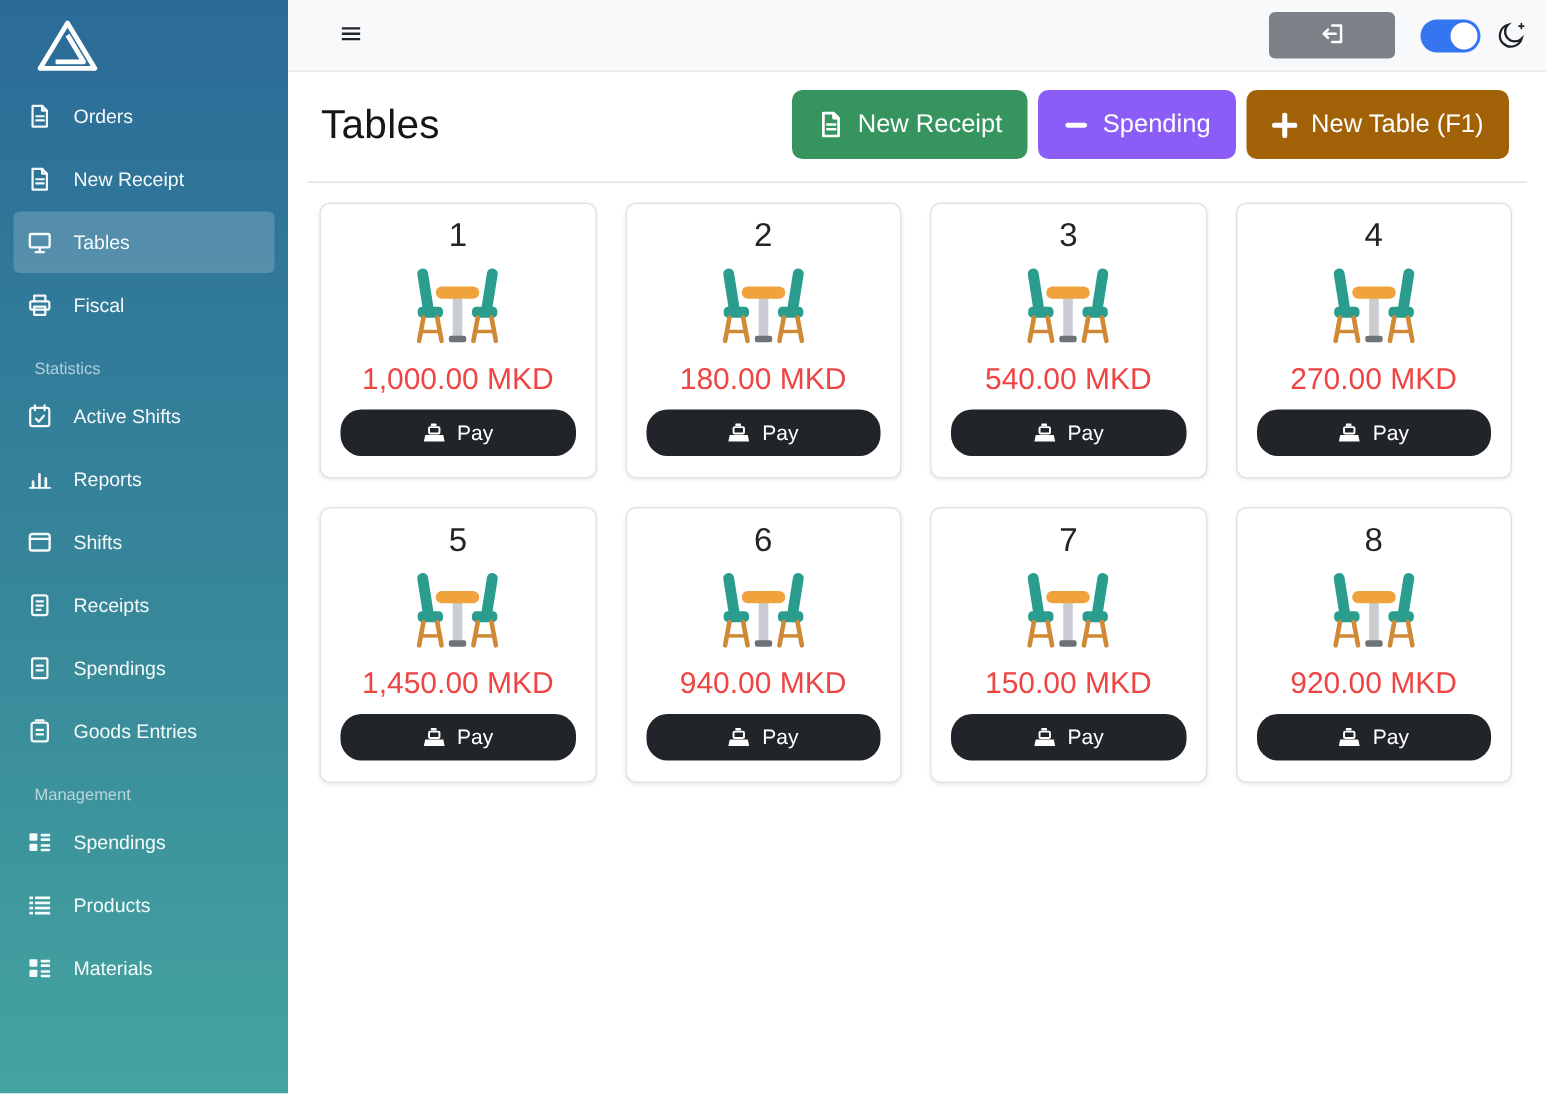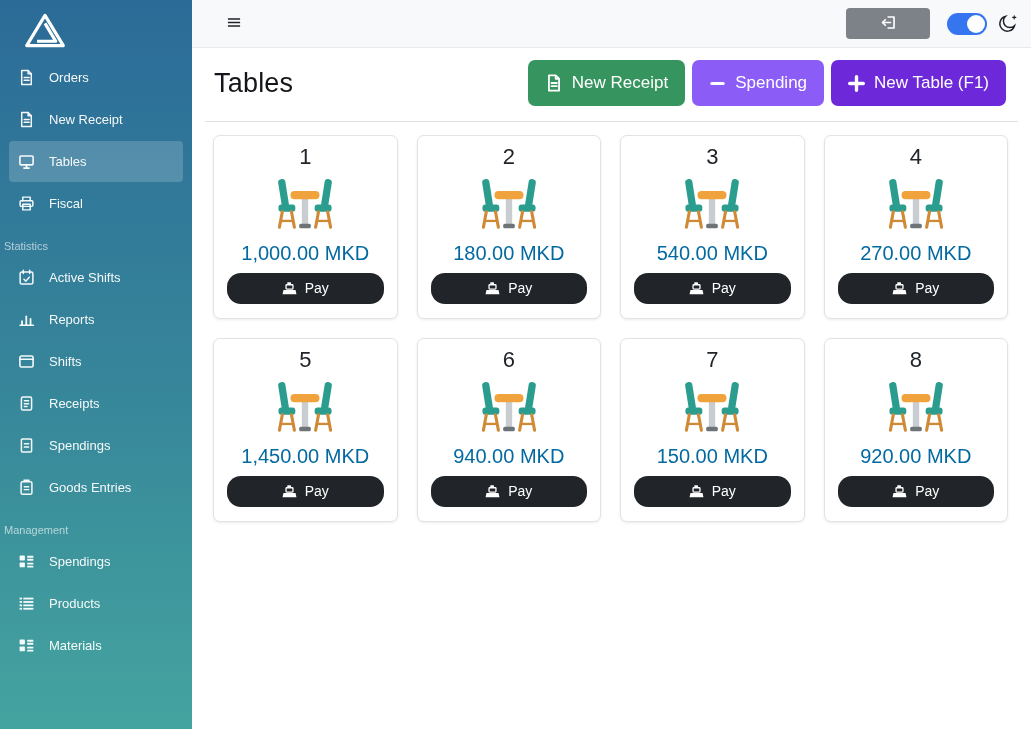--- a/index.html
+++ b/index.html
@@ -15,21 +15,21 @@
     color:#fff; overflow:hidden;
   }
   .logo-wrap { padding:13px 0 6px 24px; height:56px; cursor:pointer; }
   .nav-item {
     display:flex; align-items:center; gap:14px;
     margin:1px 9px; padding:12px 9px; border-radius:4px;
     font-size:13px; color:rgba(255,255,255,.95); cursor:pointer; white-space:nowrap;
   }
   .nav-item.active { background:rgba(255,255,255,.18); }
   .nav-icon { width:17px; height:17px; display:flex; align-items:center; justify-content:center; flex:0 0 17px; }
-  .section-header { padding:15px 0 4px 4px; font-size:11px; color:rgba(255,255,255,.62); }
+  .section-header { padding:15px 0 4px 23px; font-size:11px; color:rgba(255,255,255,.62); }
   
   .main { flex:1; display:flex; flex-direction:column; }
   .topbar {
     height:48px; min-height:48px; background:#f8f9fa; border-bottom:1px solid #e7e9eb;
     display:flex; align-items:center; padding:0 13px 0 30px;
   }
   .hamburger { background:none; border:none; padding:4px; cursor:pointer; display:flex; }
   .topbar-right { margin-left:auto; display:flex; align-items:center; gap:17px; }
   .logout-btn {
     width:84px; height:31px; background:#7c8287; border:none; border-radius:4px;
@@ -55,21 +55,21 @@
     margin:13px 10px 0 8px;
   }
   .card {
     height:184px; background:#fff; border:1px solid #e3e3e3; border-radius:7px;
     box-shadow:0 1px 3px rgba(0,0,0,.08);
     padding:9px 13px 14px; display:flex; flex-direction:column; align-items:center;
     justify-content:space-between; text-align:center; cursor:pointer;
   }
   .card-number { font-size:22px; font-weight:500; color:#212529; line-height:1.1; }
   .card-icon { display:flex; }
-  .card-amount { font-size:20px; color:#0369a1; white-space:nowrap; }
+  .card-amount { font-size:20px; color:#ef4444; white-space:nowrap; }
   .pay-btn {
     width:100%; height:31px; background:#212529; color:#fff; border:none; border-radius:14px;
     font-size:14px; display:flex; align-items:center; justify-content:center; gap:8px;
     cursor:pointer; font-family:inherit;
   }
   .pay-ic { display:flex; }
 </style>
 </head>
 <body>
 
@@ -270,21 +270,21 @@
      <span>New Receipt</span>
    </button>
           <button class="action-btn" style="background:#8b5cf6">
      <span class="btn-ic">
               <svg viewBox="0 0 16 16" width="17" height="17">
                 <rect x="1.2" y="6.5" width="13.6" height="3" rx="1.5" fill="#fff"></rect>
               </svg>
             </span>
      <span>Spending</span>
    </button>
-          <button class="action-btn" style="background:#6d28d9">
+          <button class="action-btn" style="background:#a16207">
      <span class="btn-ic">
               <svg viewBox="0 0 16 16" width="17" height="17" fill="none" stroke="#fff" stroke-width="3.2" stroke-linecap="round">
                 <path d="M8 1.6v12.8M1.6 8h12.8"></path>
               </svg>
             </span>
      <span>New Table (F1)</span>
    </button>
         </div>
     </div>
     <hr class="divider">

